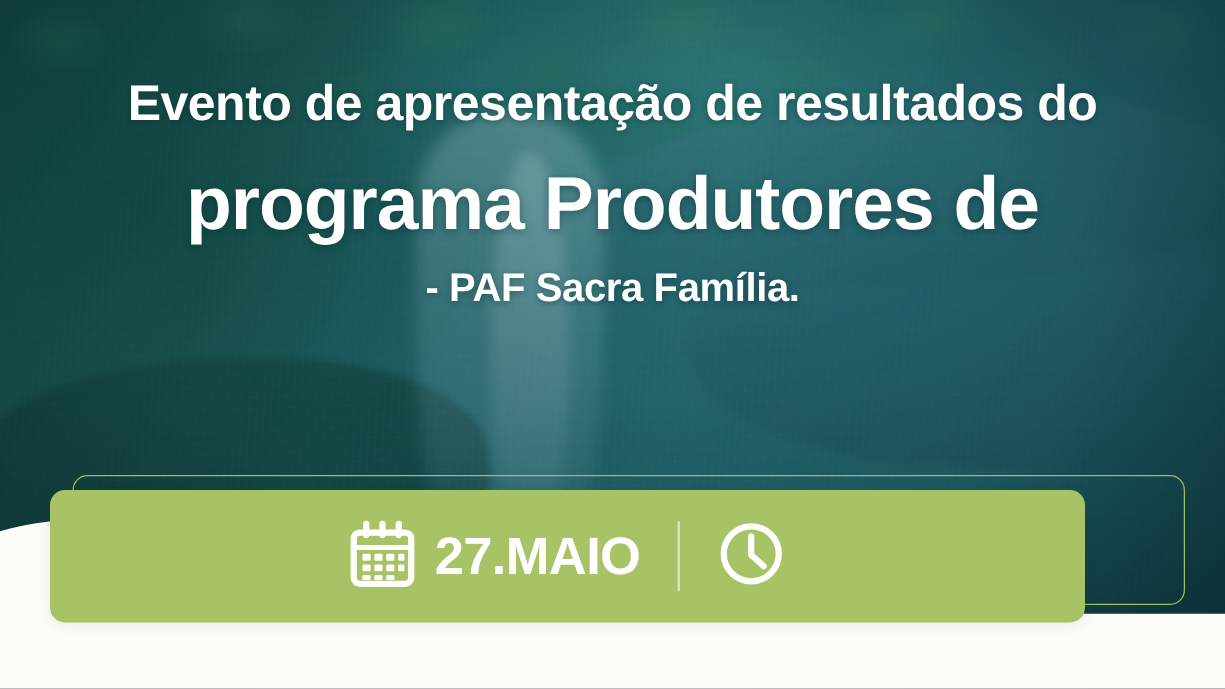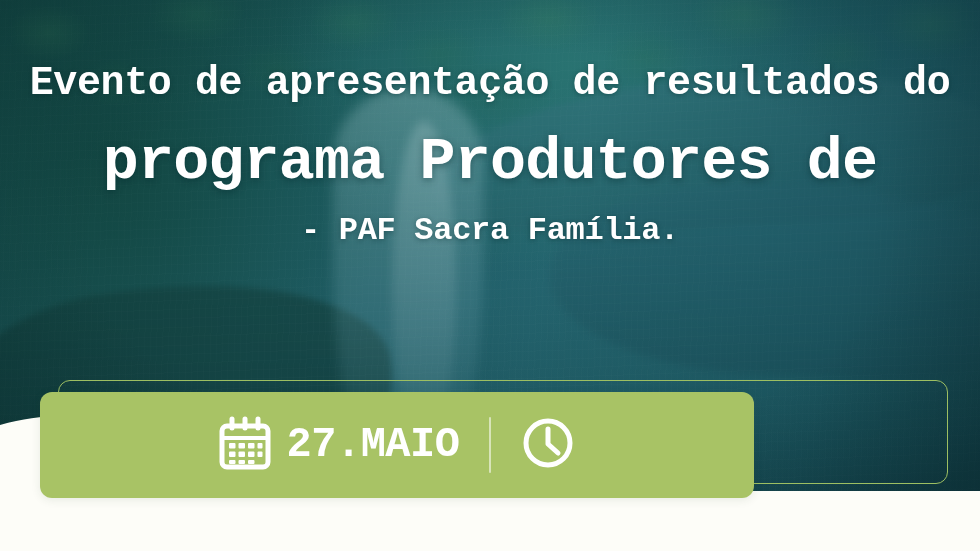--- a/index.html
+++ b/index.html
@@ -5,21 +5,21 @@
   html, body {
     margin: 0;
     padding: 0;
     background: #ffffff;
   }
   #poster {
     position: relative;
     width: 980px;
     height: 551px;
     overflow: hidden;
-    font-family: Liberation Mono, monospace;
+    font-family: Liberation Sans, sans-serif;
     background: #7f1d1d;
   }
 
   
   .photo {
     position: absolute;
     inset: 0;
     overflow: hidden;
   }
   
@@ -193,21 +193,21 @@
     height: 104px;
     border: 1.4px solid #9dbf62;
     border-radius: 12px;
     z-index: 6;
     box-sizing: border-box;
   }
   .bar {
     position: absolute;
     left: 40px;
     top: 392px;
-    width: 714px;
+    width: 828px;
     height: 106px;
     background: #a8c365;
     border-radius: 12px;
     z-index: 7;
     display: flex;
     align-items: center;
     justify-content: center;
     gap: 0;
     box-shadow: 0 2px 10px rgba(40,70,40,.10);
   }

